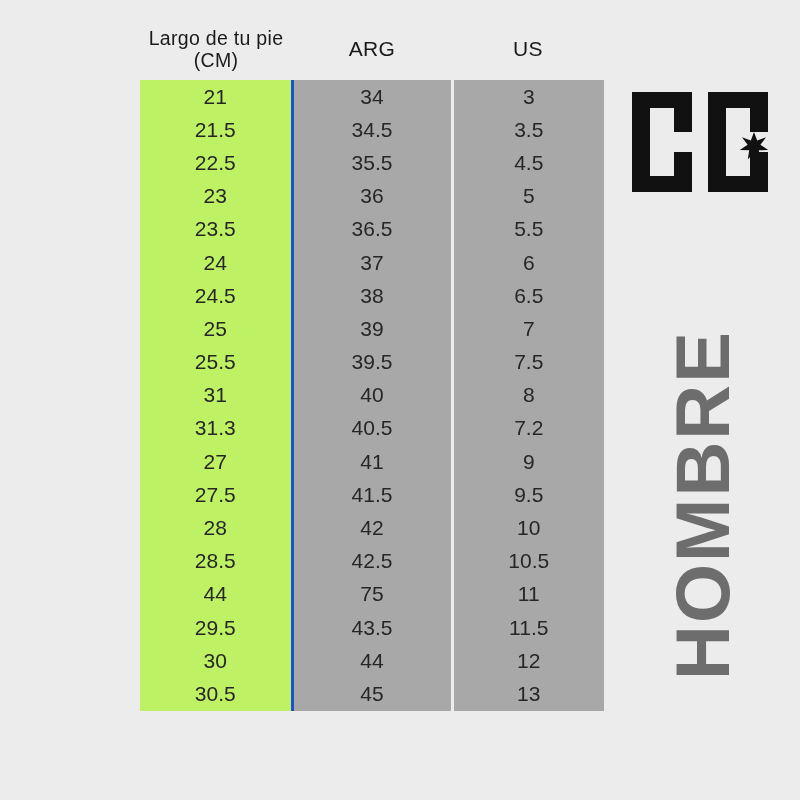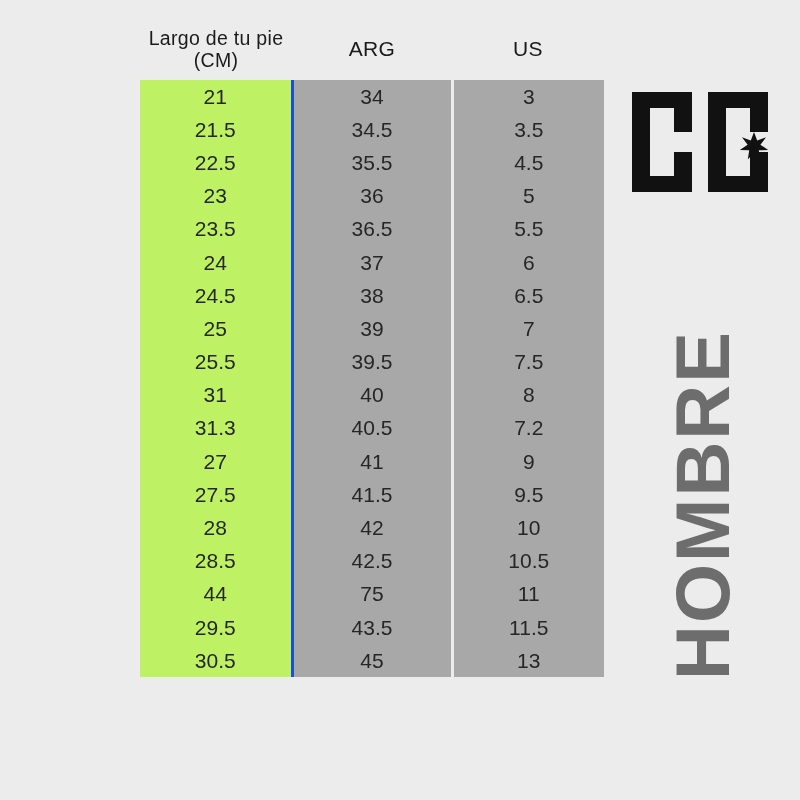--- a/index.html
+++ b/index.html
@@ -196,20 +196,25 @@
         <td class="cm">44</td>
         <td class="arg">75</td>
         <td class="us">11</td>
       </tr>
       <tr>
         <td class="cm">29.5</td>
         <td class="arg">43.5</td>
         <td class="us">11.5</td>
       </tr>
       <tr>
+        <td class="cm">30</td>
+        <td class="arg">44</td>
+        <td class="us">12</td>
+      </tr>
+      <tr>
         <td class="cm">30.5</td>
         <td class="arg">45</td>
         <td class="us">13</td>
       </tr>
     </tbody>
   </table>
 
   <div class="dc-logo">
     <svg viewBox="0 0 140 105" width="140" height="105" aria-hidden="true">
 

